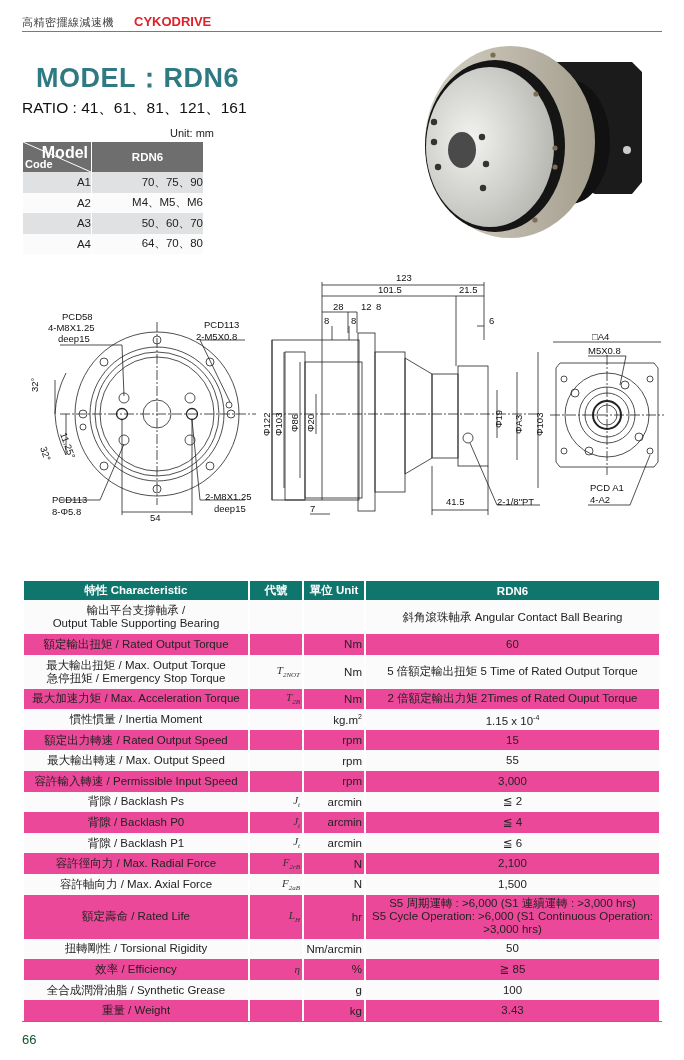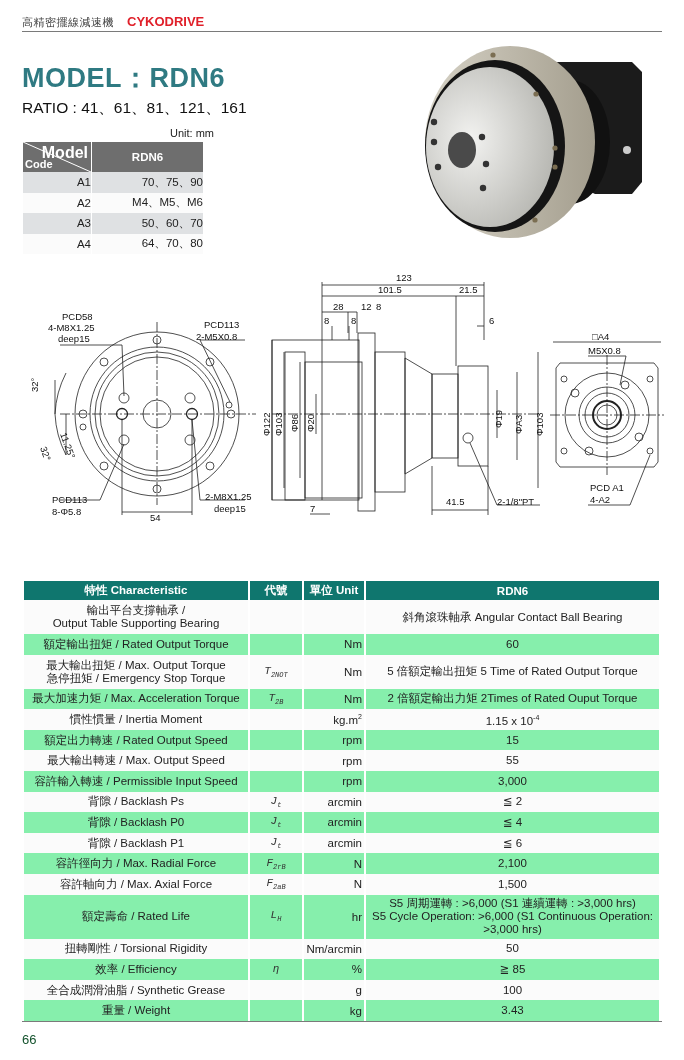--- a/index.html
+++ b/index.html
@@ -2,23 +2,23 @@
 <html><head>
 <meta charset="utf-8">
 <style>
   * { box-sizing: border-box; margin: 0; padding: 0; }
   body {
     width: 684px; height: 1060px; background: #ffffff; position: relative; overflow: hidden;
     font-family: "Liberation Sans", "DejaVu Sans", sans-serif; color: #222;
   }
   .header { position: absolute; left: 22px; top: 12px; width: 640px; height: 20px; border-bottom: 1.5px solid #7a7a7a; }
   .header .zh { font-size: 11px; color: #444; letter-spacing: 0.5px; }
-  .header .brand { font-size: 13px; font-weight: bold; color: #e0202a; margin-left: 13px; }
-
-  .model-title { position: absolute; left: 22px; top: 60px; font-size: 27px; font-weight: bold; color: #2f7a82; letter-spacing: 0.5px; }
+  .header .brand { font-size: 13px; font-weight: bold; color: #e0202a; margin-left: 20px; }
+
+  .model-title { position: absolute; left: 36px; top: 60px; font-size: 27px; font-weight: bold; color: #2f7a82; letter-spacing: 0.5px; }
   .ratio { position: absolute; left: 22px; top: 98px; font-size: 15.5px; color: #111; }
   .unit { position: absolute; left: 150px; top: 127px; font-size: 11px; color: #222; padding-left: 20px; }
 
   table.code-tbl { position: absolute; left: 22px; top: 142px; border-collapse: separate; border-spacing: 1px 0; width: 182px; font-size: 11.5px; }
   .code-tbl th { background: #6e6e6e; color: #fff; height: 30px; font-weight: bold; }
   .code-tbl th.diag { width: 68px; position: relative; padding: 0; }
   .code-tbl th.diag .m { position: absolute; right: 3px; top: 2px; font-size: 16px; }
   .code-tbl th.diag .c { position: absolute; left: 2px; bottom: 2px; font-size: 11px; }
   .code-tbl th.diag svg { position: absolute; left: 0; top: 0; }
   .code-tbl td { text-align: right; height: 20.5px; color: #222; }
@@ -27,26 +27,26 @@
 
   .photo { position: absolute; left: 420px; top: 42px; width: 240px; height: 200px; }
 
   .drawing { position: absolute; left: 0; top: 265px; width: 684px; height: 260px; }
   .drawing text { font-family: "Liberation Sans", sans-serif; font-size: 9.5px; fill: #111; }
 
   table.spec { position: absolute; left: 22px; top: 581px; width: 639px; border-collapse: separate; border-spacing: 2px 0; font-size: 11.5px; }
   .spec th { background: #0f766e; color: #fff; font-weight: bold; height: 19px; font-size: 11.5px; }
   .spec td { height: 20.6px; color: #222; padding: 0 2px; }
   .spec td.c1 { text-align: center; line-height: 13px; }
-  .spec td.c2 { text-align: center; font-family: Liberation Mono, monospace; font-style: italic; font-size: 11px; color: #333; }
+  .spec td.c2 { text-align: right; font-family: Liberation Serif, serif; font-style: italic; font-size: 11px; color: #333; }
   .spec td.c2 sub { font-size: 7px; }
   .spec td.c3 { text-align: right; }
   .spec td.c4 { text-align: center; line-height: 13px; }
   .spec tr.odd td { background: #fbfbfb; }
-  .spec tr.even td { background: #86efac; margin-left: 16px; }
+  .spec tr.even td { background: #ec4899; margin-left: 16px; }
   .spec tr.tall td { height: 34px; }
   .spec tr.tall3 td { height: 44px; }
   .spec sup { font-size: 7px; }
 
   .bottom-rule { position: absolute; left: 22px; top: 1021px; width: 640px; border-top: 1.5px solid #7a7a7a; }
   .page-num { position: absolute; left: 22px; top: 1032px; font-size: 13px; color: #14532d; text-align: center; }
 </style>
 </head>
 <body>
 

